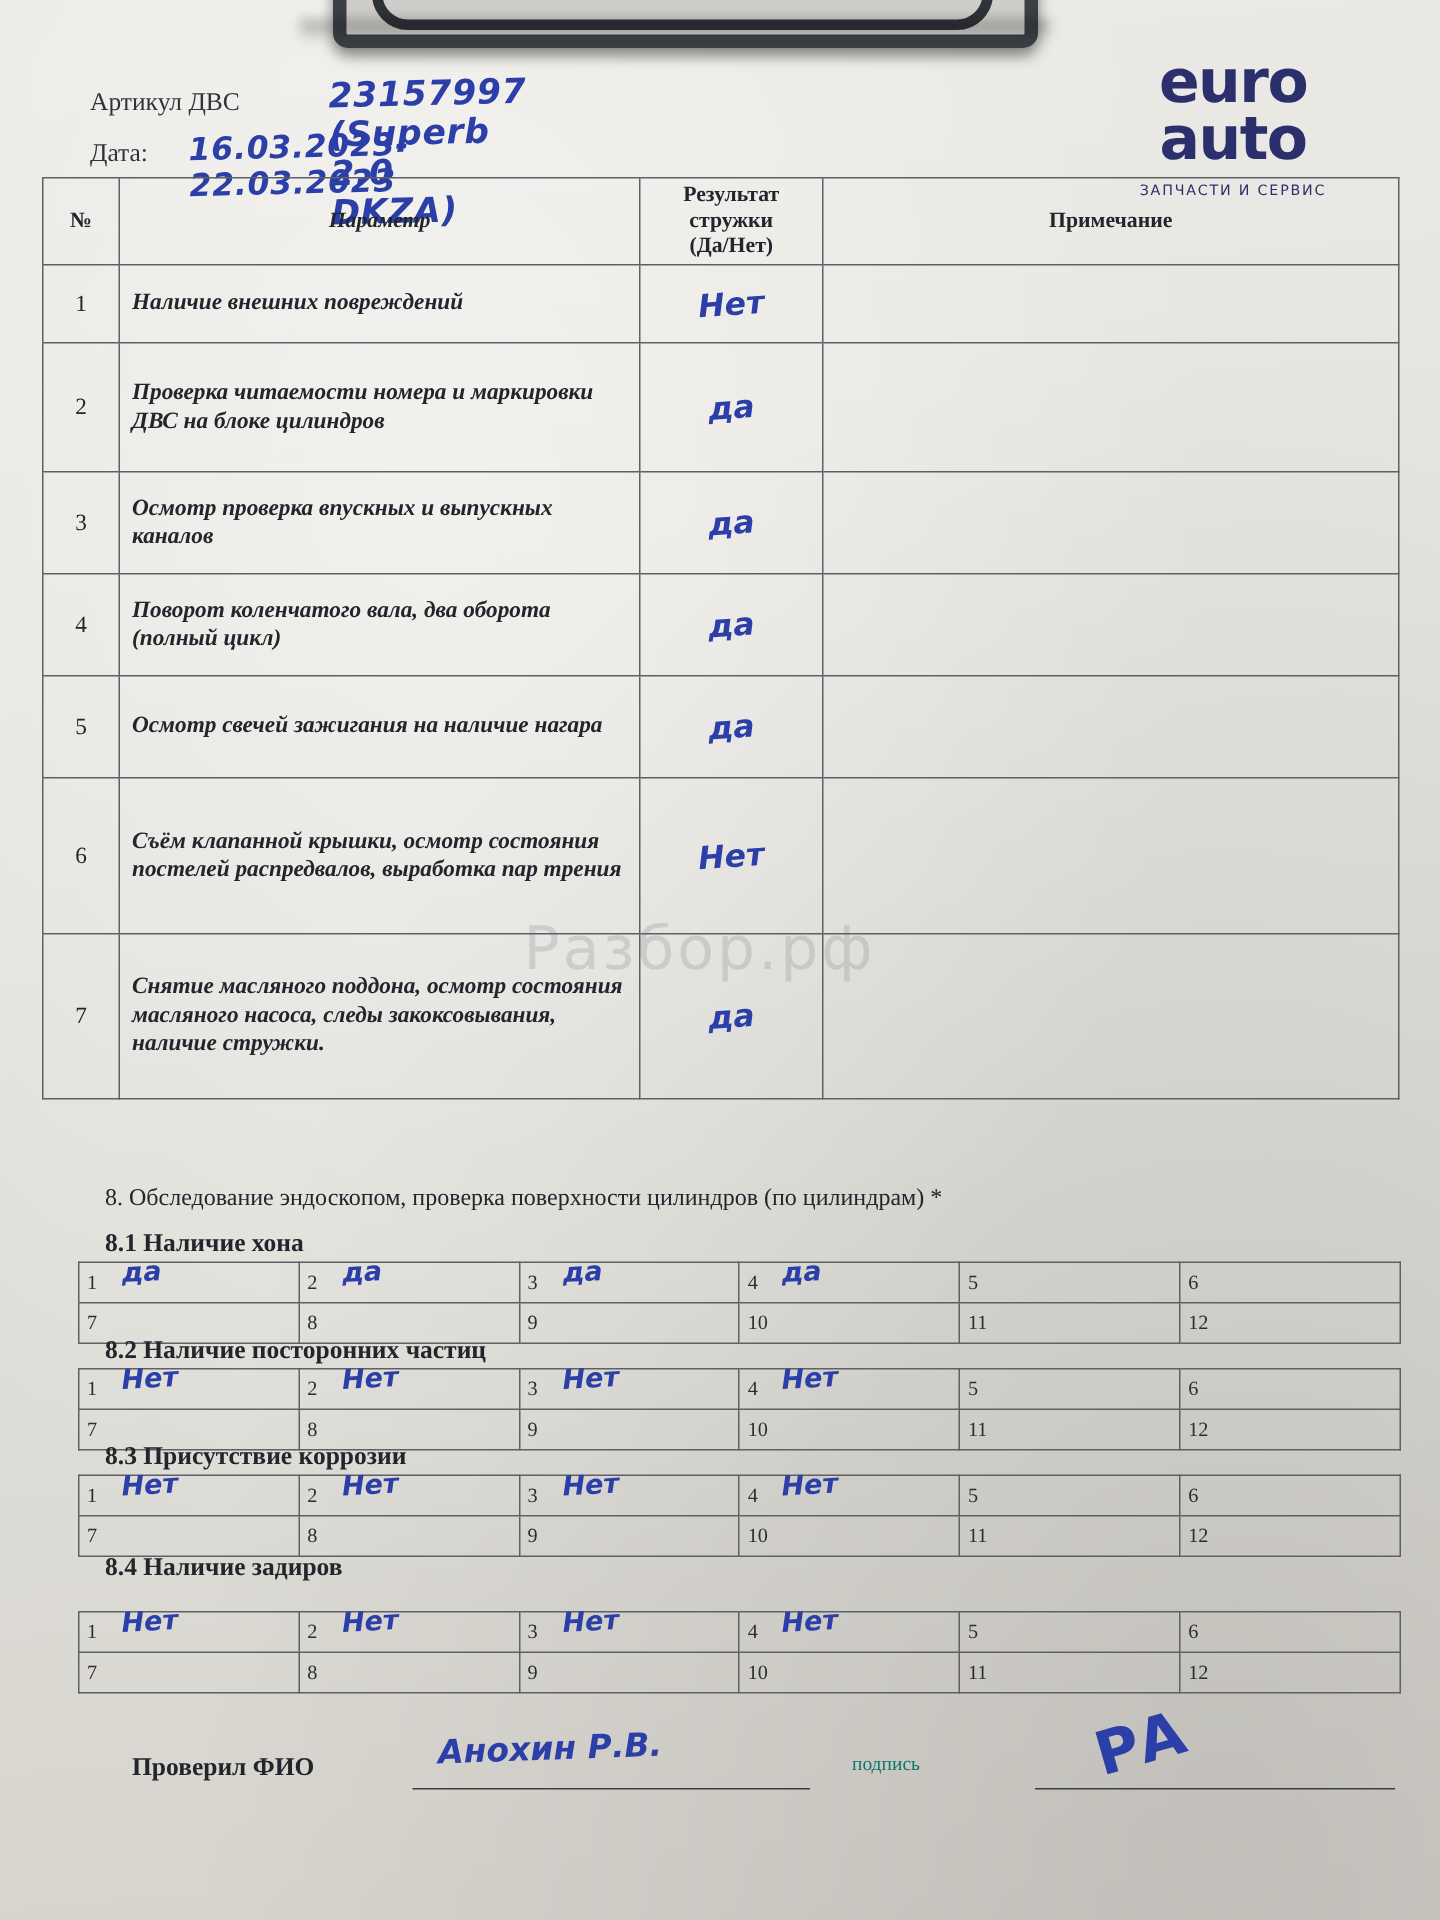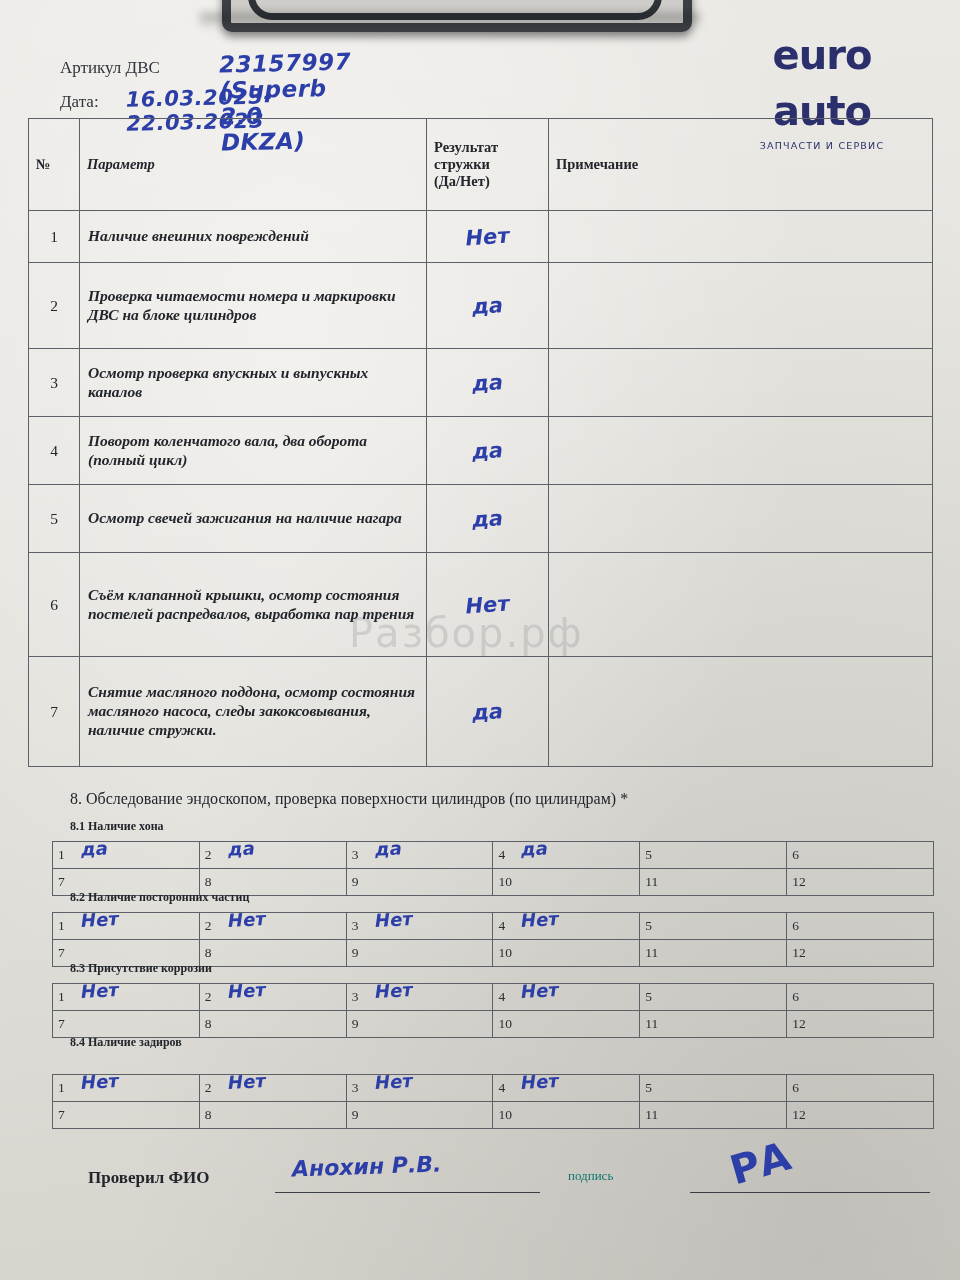--- a/index.html
+++ b/index.html
@@ -37,21 +37,21 @@
     background:linear-gradient(180deg,rgba(0,0,0,0.30),rgba(0,0,0,0));
     filter:blur(4px);
   }
 
   
   .logo{position:absolute;right:48px;top:36px;text-align:center;width:180px;}
   .logo .l1,.logo .l2{
     font-family:"DejaVu Sans", sans-serif;
     font-weight:bold;font-size:40px;color:#2b2f6b;line-height:0.95;letter-spacing:-1px;
   }
-  .logo .l2{margin-top:18px;}
+  .logo .l2{margin-top:0;}
   .logo .l3{
     font-family:"DejaVu Sans", sans-serif;
     font-size:9.5px;color:#2b2f6b;letter-spacing:1.2px;margin-top:10px;
   }
 
   
   .hdr{position:absolute;left:60px;top:58px;font-size:17px;color:#30333a;}
   .hdr2{position:absolute;left:60px;top:92px;font-size:17px;color:#30333a;}
   .hand{
     font-family:"DejaVu Sans", sans-serif;
@@ -69,34 +69,34 @@
     position:absolute;left:28px;top:118px;width:905px;
     border-collapse:collapse;
     font-size:15.5px;color:#22252b;
   }
   table.main td,table.main th{
     border:1px solid #5d6066;
     vertical-align:middle;
     padding:6px 8px;
   }
   table.main th{
-    font-weight:bold;text-align:left;font-size:14.5px;padding:20px 7px;
+    font-weight:bold;text-align:center;font-size:14.5px;padding:3px 7px;
   }
   .c-num{width:34px;text-align:center;font-weight:normal;}
   .c-par{width:330px;font-weight:bold;line-height:1.22;font-style:italic;}
   .c-res{width:105px;}
   .c-note{width:auto;}
   .res-hand{
     font-family:"DejaVu Sans", sans-serif;color:#2c3ea8;font-style:italic;font-weight:600;
     font-size:21px;display:block;text-align:center;transform:rotate(-4deg);
   }
 
   
   .sec8{position:absolute;left:70px;top:790px;font-weight:normal;font-size:16px;color:#22252b;}
-  .sub{font-weight:bold;font-size:12px;color:#22252b;position:absolute;left:70px;}
+  .sub{font-weight:bold;font-size:17px;color:#22252b;position:absolute;left:70px;}
   .grid{position:absolute;left:52px;width:882px;border-collapse:collapse;font-size:14px;color:#22252b;}
   .grid td{border:1px solid #5d6066;height:24px;width:8.333%;padding:1px 5px;position:relative;}
   .grid .n{font-size:13.5px;color:#2a2d33;}
   .grid .hw{
     position:absolute;left:28px;top:-4px;
     font-family:"DejaVu Sans", sans-serif;color:#2c3ea8;font-style:italic;font-weight:600;font-size:18px;
     transform:rotate(-3deg);
   }
 
   

